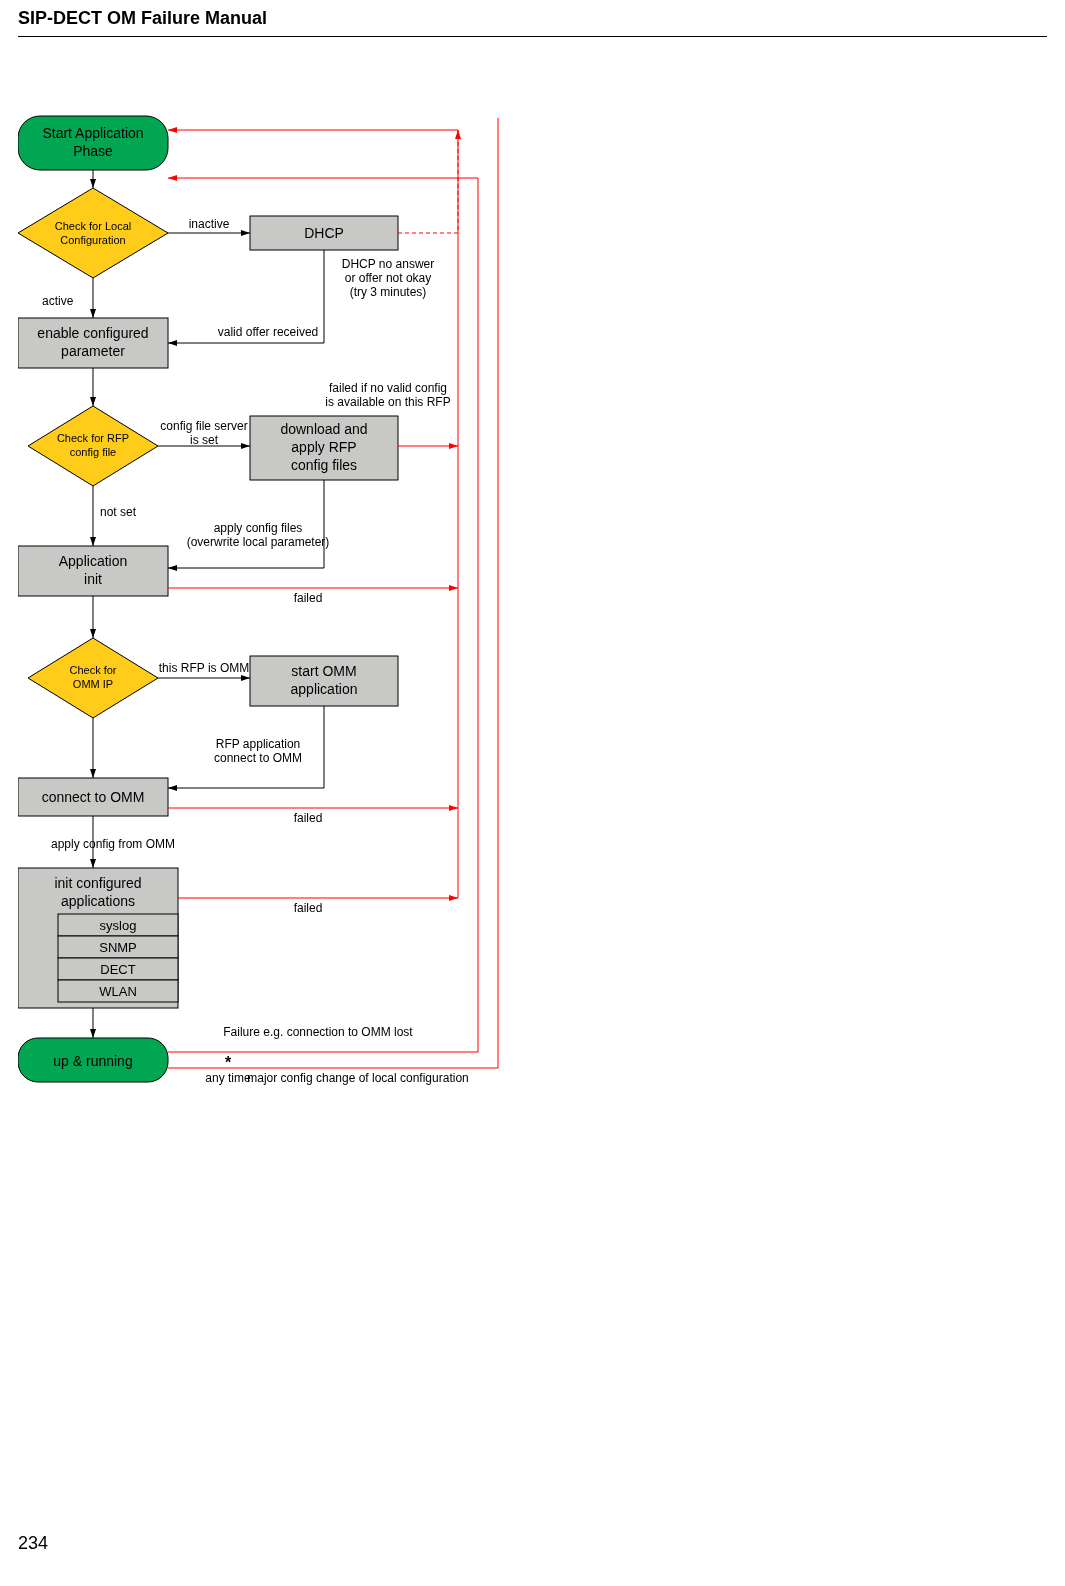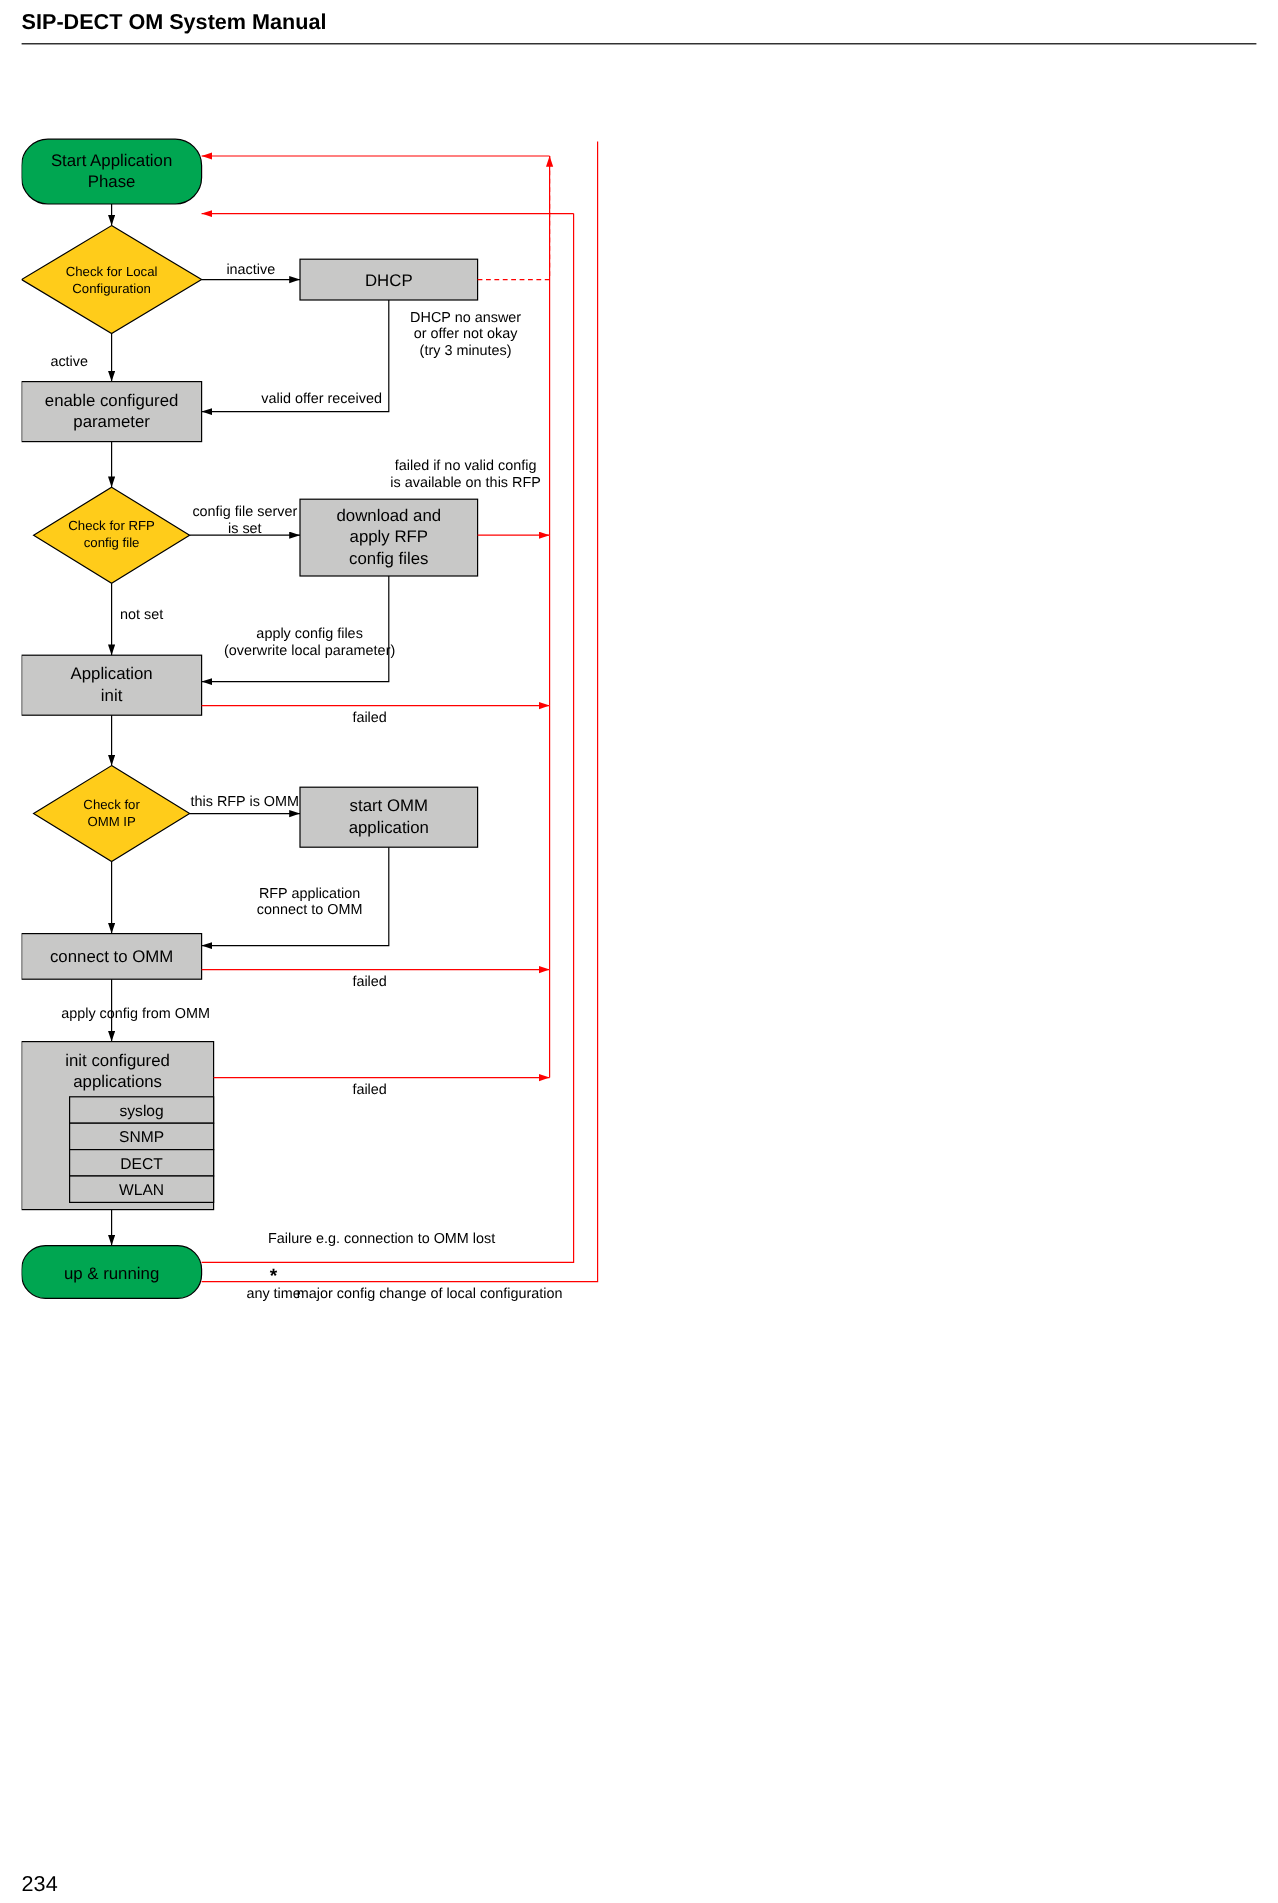--- a/index.html
+++ b/index.html
@@ -1,20 +1,20 @@
 <!DOCTYPE html>
 <html><head>
 <meta charset="utf-8">
 <style>
   * { box-sizing: border-box; margin: 0; padding: 0; }
   html, body { width: 1065px; height: 1586px; background: #fff; font-family: Arial, Helvetica, sans-serif; color: #000; }
   .page { position: relative; width: 1065px; height: 1586px; }
   .header { position: absolute; top: 8px; left: 18px; font-weight: bold; font-size: 18px; }
   .hr { position: absolute; top: 36px; left: 18px; width: 1029px; height: 1px; background: #000; }
-  .pagenum { position: absolute; left: 18px; bottom: 5px; font-size: 18px; }
+  .pagenum { position: absolute; left: 18px; bottom: 32px; font-size: 18px; }
 
   svg { position: absolute; left: 18px; top: 108px; }
 
   
   .term { fill: #00a651; stroke: #000; stroke-width: 1; }
   .term-text { font-size: 14px; fill: #000; text-anchor: middle; }
 
   
   .dec { fill: #ffcc1a; stroke: #000; stroke-width: 1; }
   .dec-text { font-size: 11px; fill: #000; text-anchor: middle; }
@@ -29,21 +29,21 @@
 
   
   .arr-black { stroke: #000; stroke-width: 1; fill: none; marker-end: url(#ah-black); }
   .arr-red   { stroke: #ff0000; stroke-width: 1; fill: none; marker-end: url(#ah-red); }
   .arr-red-nm{ stroke: #ff0000; stroke-width: 1; fill: none; }
 </style>
 </head>
 <body>
 
 <div class="page">
-  <div class="header">SIP-DECT OM System Manual</div>
+  <div class="header">SIP-DECT OM Failure Manual</div>
   <div class="hr"></div>
   <div class="pagenum">234</div>
 
   <svg width="600" height="1100">
     <defs>
       <marker id="ah-black" markerWidth="10" markerHeight="10" refX="9" refY="3" orient="auto">
         <path d="M0,0 L9,3 L0,6 Z" fill="#000"></path>
       </marker>
       <marker id="ah-red" markerWidth="10" markerHeight="10" refX="9" refY="3" orient="auto">
         <path d="M0,0 L9,3 L0,6 Z" fill="#ff0000"></path>

